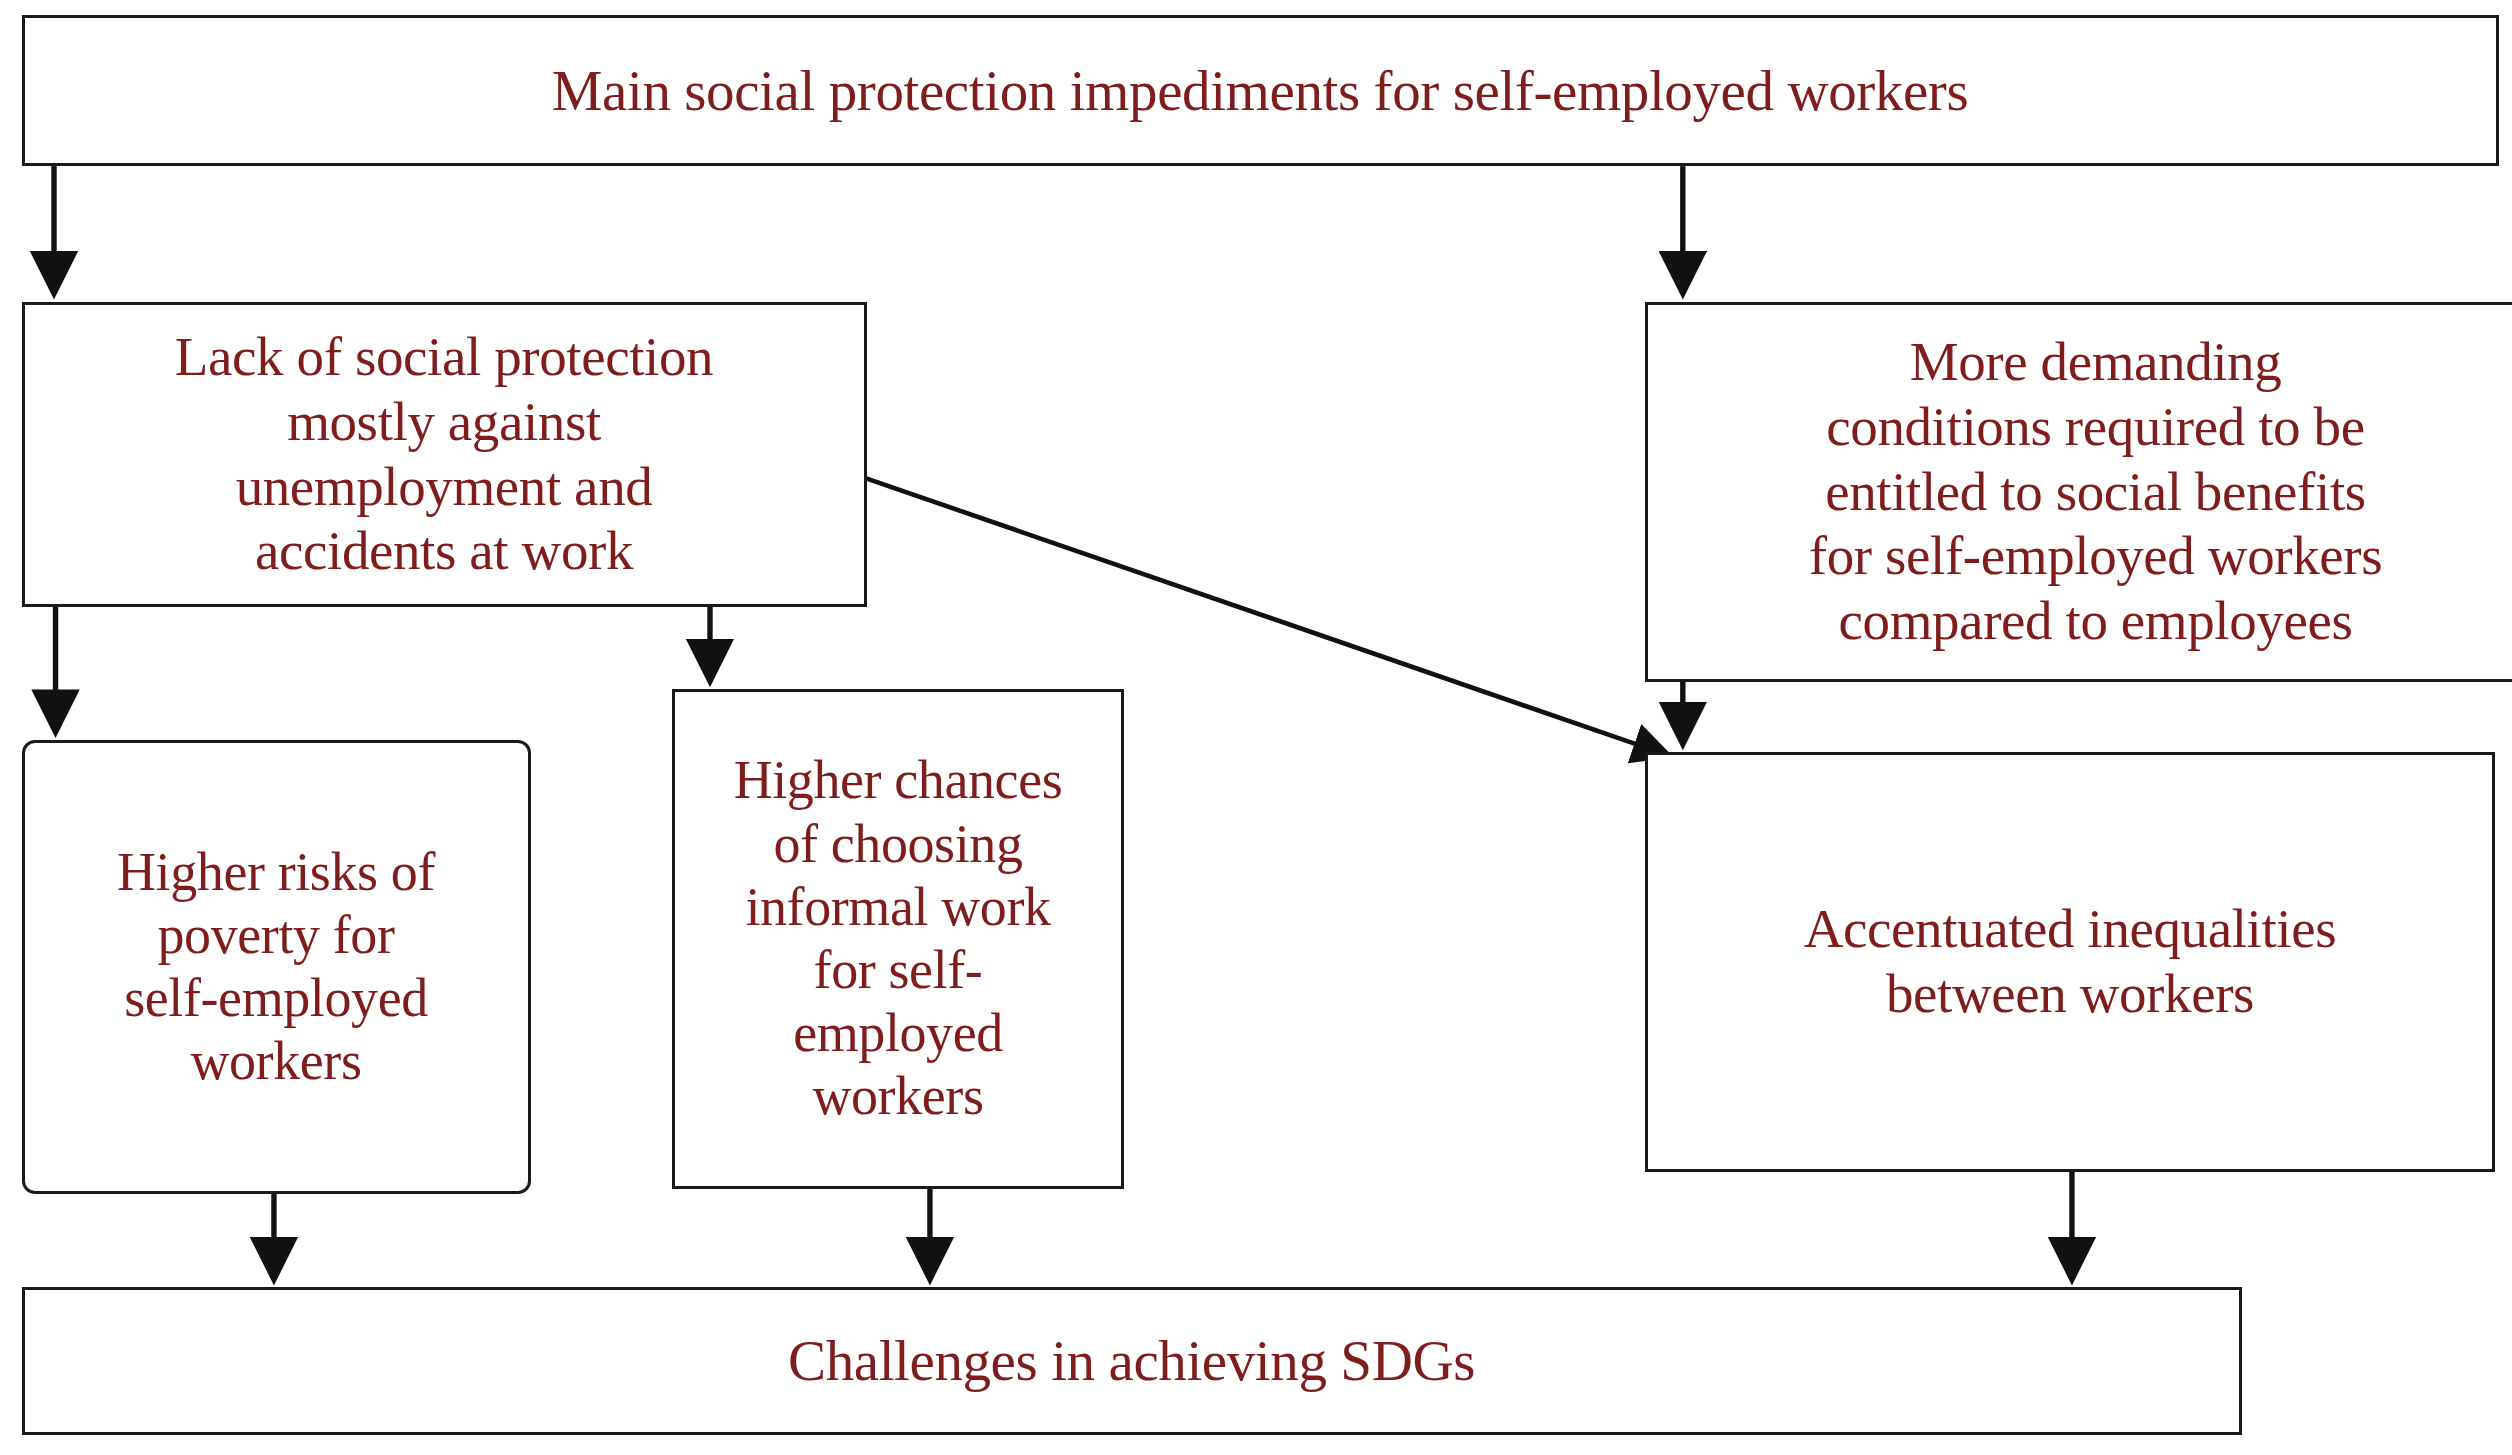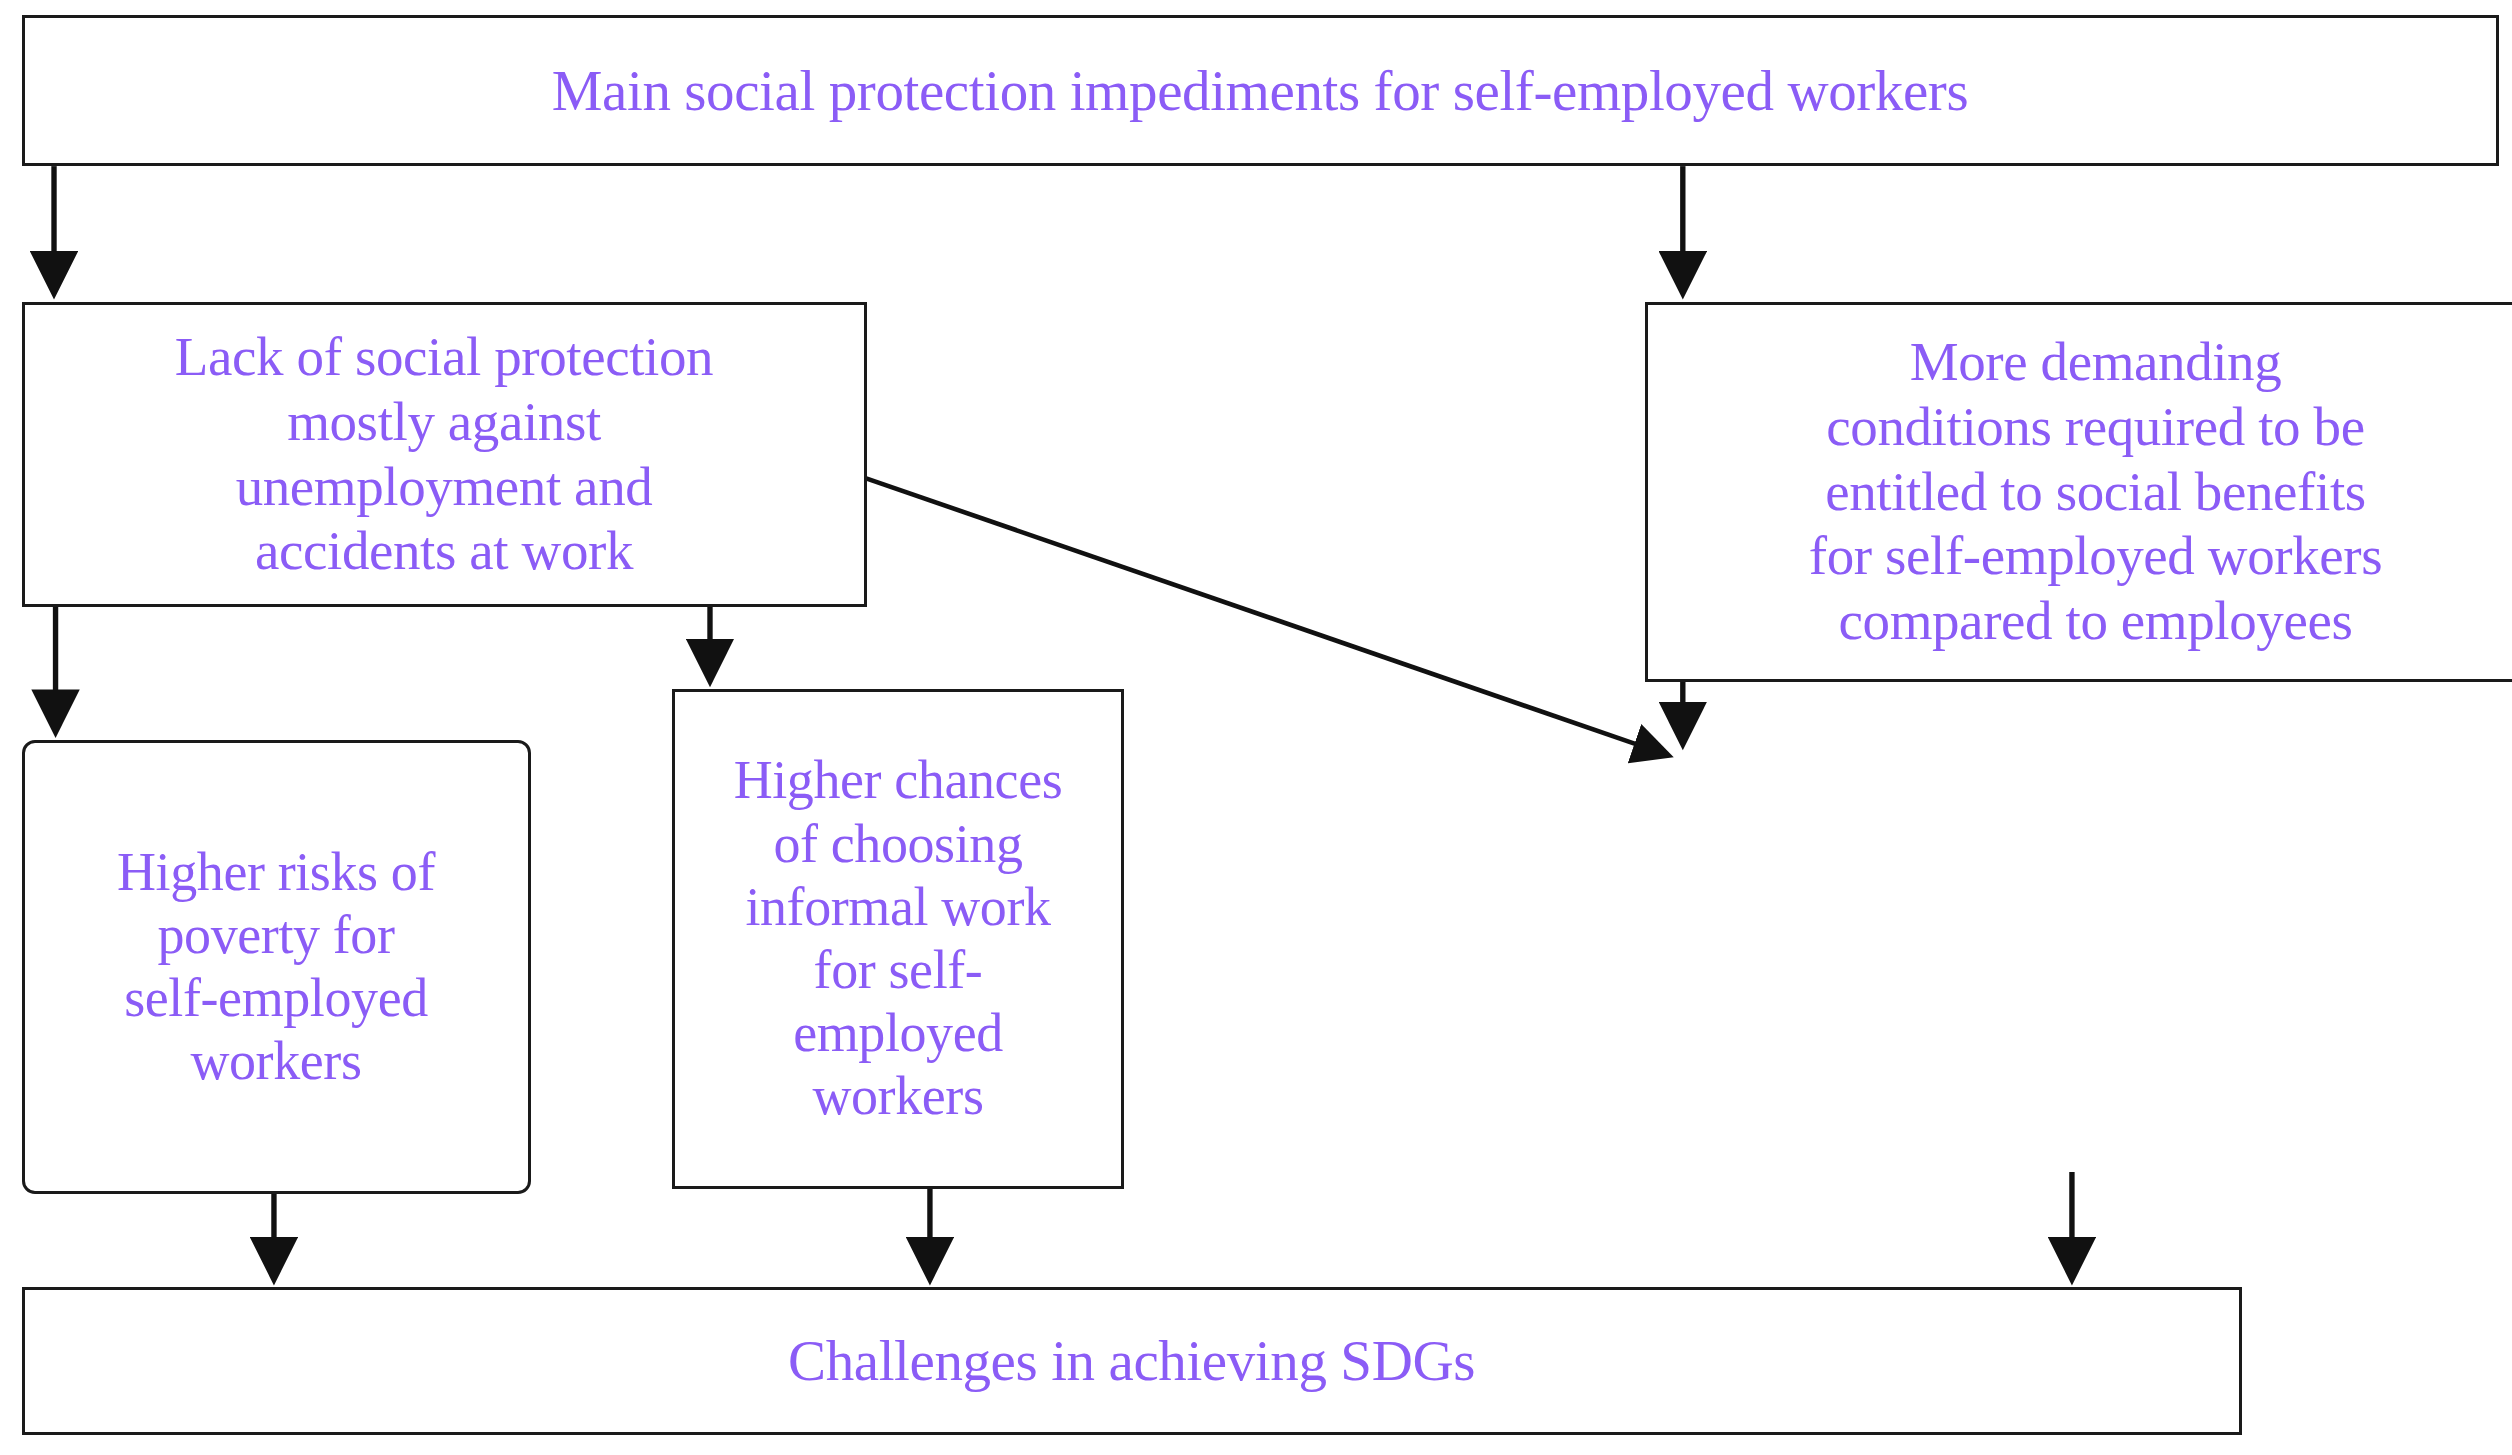--- a/index.html
+++ b/index.html
@@ -28,21 +28,21 @@
     box-sizing: border-box;
     border: 3.8px solid #1a1a1a;
     background: #ffffff;
     display: flex;
     align-items: center;
     justify-content: center;
     text-align: center;
   }
   .node .label {
     font-family: "Liberation Serif", "DejaVu Serif", serif;
-    color: #8b5cf6;
+    color: #7f1d1d;
     font-size: 55px;
     line-height: 1.18;
     letter-spacing: -0.4px;
     padding: 0 14px;
     white-space: pre-line;
   }
   .node.wide .label {
     font-size: 57px;
     line-height: 1.15;
   }
@@ -113,19 +113,23 @@
 
   <div class="node narrow" style="left:672px; top:689px; width:452px; height:500px;">
     <div class="label">Higher chances
 of choosing
 informal work
 for self-
 employed
 workers</div>
   </div>
 
+  <div class="node" style="left:1645px; top:752px; width:850px; height:420px;">
+    <div class="label">Accentuated inequalities
+between workers</div>
+  </div>
 
   <div class="node wide" style="left:21.5px; top:1287px; width:2220px; height:148px;">
     <div class="label">Challenges in achieving SDGs</div>
   </div>
 
 </div>
 
 
 </body></html>

